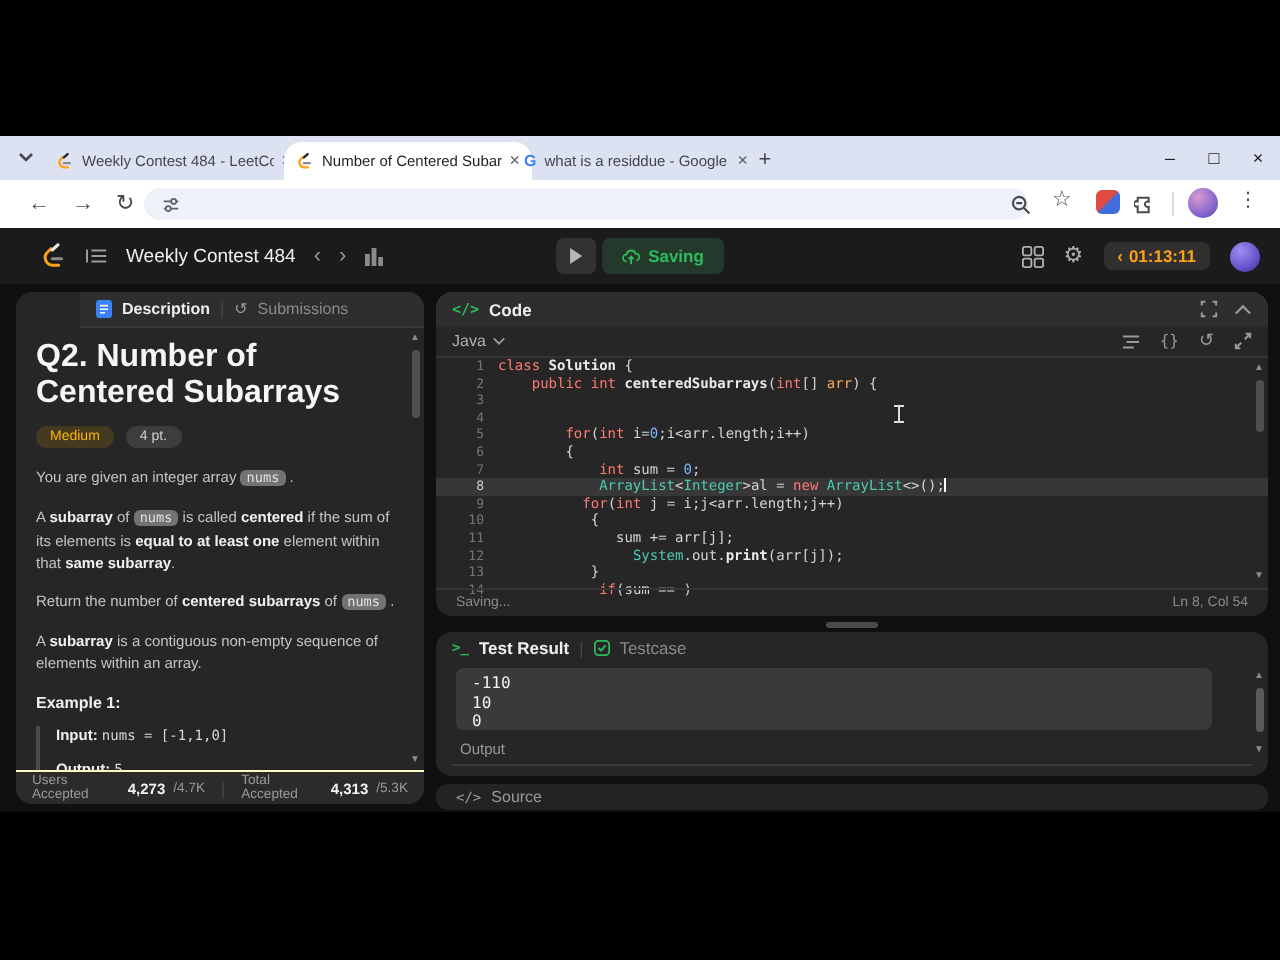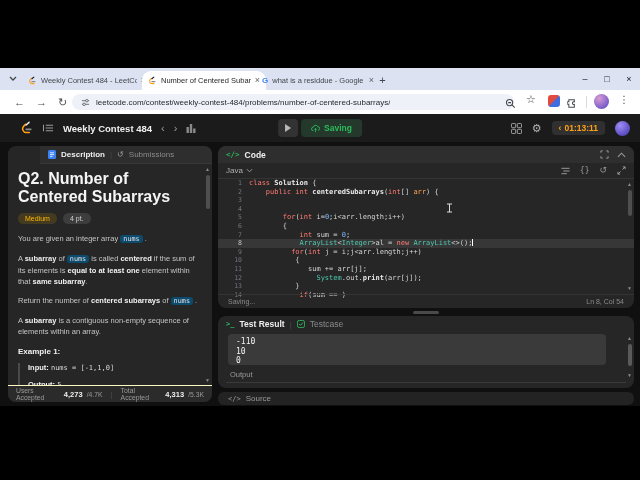--- a/index.html
+++ b/index.html
@@ -34,21 +34,21 @@
   .chrome-avatar{position:absolute;left:594px;top:4px;width:15px;height:15px;border-radius:50%;
                  background:radial-gradient(circle at 35% 30%,#d99ad4,#7a5ec9 70%,#4a3f8f);}
   .extc{position:absolute;left:548px;top:5px;width:12px;height:12px;border-radius:3px;
         background:linear-gradient(135deg,#e04a3f 45%,#3f6de0 55%);}
 
   
   .lc{position:absolute;left:0;top:46px;width:640px;height:292px;background:#101010;}
   .lc-header{position:absolute;left:0;top:0;width:640px;height:28px;background:#1b1b1b;
              display:flex;align-items:center;padding:0 10px;box-sizing:border-box;}
   .lc-left{display:flex;align-items:center;gap:9px;padding-left:10px;}
-  .contest-title{font-size:9.5px;font-weight:700;color:#f0f0f0;}
+  .contest-title{font-size:9.5px;font-weight:400;color:#f0f0f0;}
   .chev{font-size:11px;color:#9a9a9a;line-height:1;}
   .runbar{position:absolute;left:50%;top:5px;transform:translateX(-50%);display:flex;gap:3px;}
   .play-btn{width:20px;height:18px;background:#323232;border-radius:4px;
             display:flex;align-items:center;justify-content:center;}
   .play-tri{width:0;height:0;border-left:6px solid #b8b8b8;border-top:4px solid transparent;
             border-bottom:4px solid transparent;}
   .submit-btn{height:18px;background:#24392b;border-radius:4px;display:flex;align-items:center;
               gap:4px;padding:0 10px;color:#2cbb5d;font-weight:700;font-size:8.5px;}
   .lc-right{margin-left:auto;display:flex;align-items:center;gap:10px;}
   .gear{font-size:11px;color:#b0b0b0;line-height:1;}
@@ -66,21 +66,21 @@
 
   
   .desc{left:8px;top:32px;width:204px;height:256px;}
   .desc-body{position:absolute;left:0;top:18px;right:0;bottom:16px;padding:6px 10px;overflow:hidden;}
   .qtitle{font-size:16px;font-weight:700;color:#f5f5f5;margin:0 0 7px;}
   .chiprow{display:flex;gap:6px;margin-bottom:9px;}
   .chip-med{font-size:7px;color:#ffb800;background:rgba(255,184,0,.14);border-radius:8px;padding:2px 7px;}
   .chip-pts{font-size:7px;color:#d0d0d0;background:#3d3d3d;border-radius:8px;padding:2px 7px;}
   .para{font-size:7.5px;line-height:11px;color:#c4c4c4;margin:0 0 8px;}
   .para .b{font-weight:700;color:#f0f0f0;}
-  .chip{background:#0c4a6e;border-radius:3px;padding:0 3px;font-family:"DejaVu Sans Mono",monospace;
+  .chip{background:#737373;border-radius:3px;padding:0 3px;font-family:"DejaVu Sans Mono",monospace;
         font-size:6.8px;color:#e0e0e0;}
   .exlabel{font-size:8px;font-weight:700;color:#f0f0f0;margin:10px 0 7px;}
   .exblock{border-left:2px solid #4a4a4a;padding-left:8px;margin-bottom:8px;}
   .exline{font-size:7.5px;color:#c4c4c4;margin:0 0 8px;}
   .exline .b{font-weight:700;color:#f0f0f0;}
   .exline .m{font-family:"DejaVu Sans Mono",monospace;font-size:7px;color:#d8d8d8;}
   .desc-foot{position:absolute;left:0;right:0;bottom:0;height:16px;background:#2b2b2b;
              border-top:1px solid #fef9c3;display:flex;align-items:center;gap:4px;padding:0 8px;
              font-size:6.8px;color:#9a9a9a;}
   .fval{font-size:7.5px;font-weight:700;color:#f0f0f0;}
@@ -185,21 +185,20 @@
       <span class="navic" style="left:14px;">←</span>
       <span class="navic" style="left:36px;">→</span>
       <span class="navic" style="left:58px;">↻</span>
 
       <div class="omnibox">
         <svg width="9" height="9" viewBox="0 0 10 10">
           <path d="M1 3h8M1 7h8" stroke="#5f6368" stroke-width="1"></path>
           <circle cx="6.5" cy="3" r="1.4" fill="#eef1f8" stroke="#5f6368" stroke-width="1"></circle>
           <circle cx="3.5" cy="7" r="1.4" fill="#eef1f8" stroke="#5f6368" stroke-width="1"></circle>
         </svg>
-        <span class="urltxt">leetcode.com/contest/weekly-contest-484/problems/number-of-centered-subarrays/</span>
       </div>
 
       <span class="tbico" style="left:505px;">
         <svg width="11" height="11" viewBox="0 0 12 12">
             <circle cx="5" cy="5" r="3.4" fill="none" stroke="#474b50" stroke-width="1.2"></circle>
             <path d="M3.4 5h3.2M7.6 7.6L10.6 10.6" stroke="#474b50" stroke-width="1.2"></path>
           </svg>
       </span>
       <span class="tbico" style="left:526px;top:3px;font-size:11px;">☆</span>
       <span class="extc"></span>

